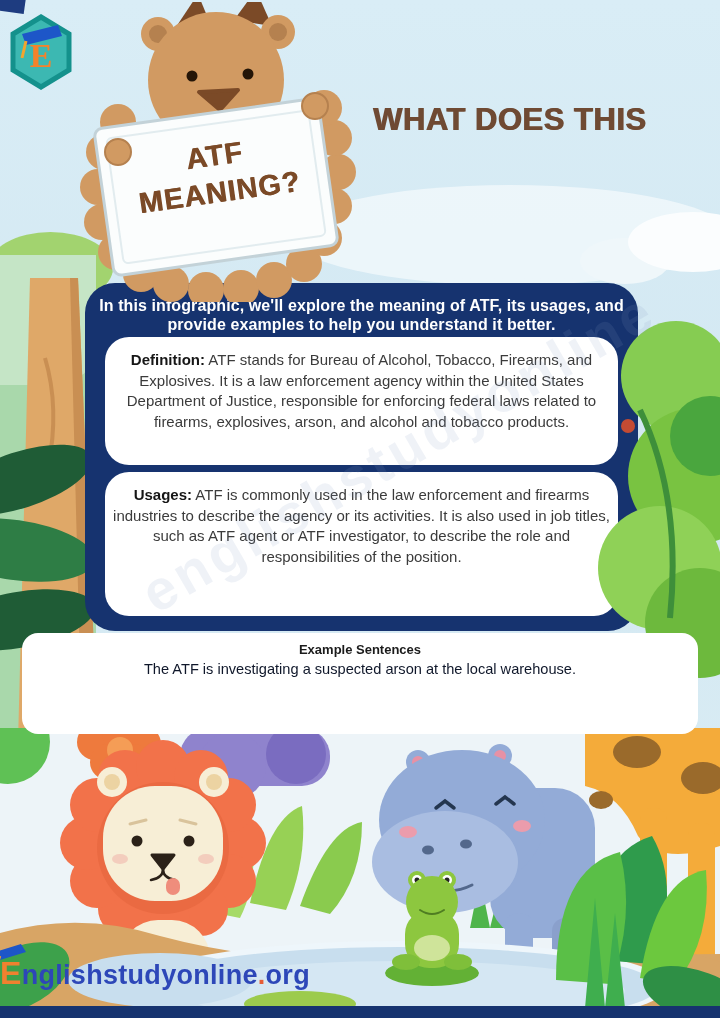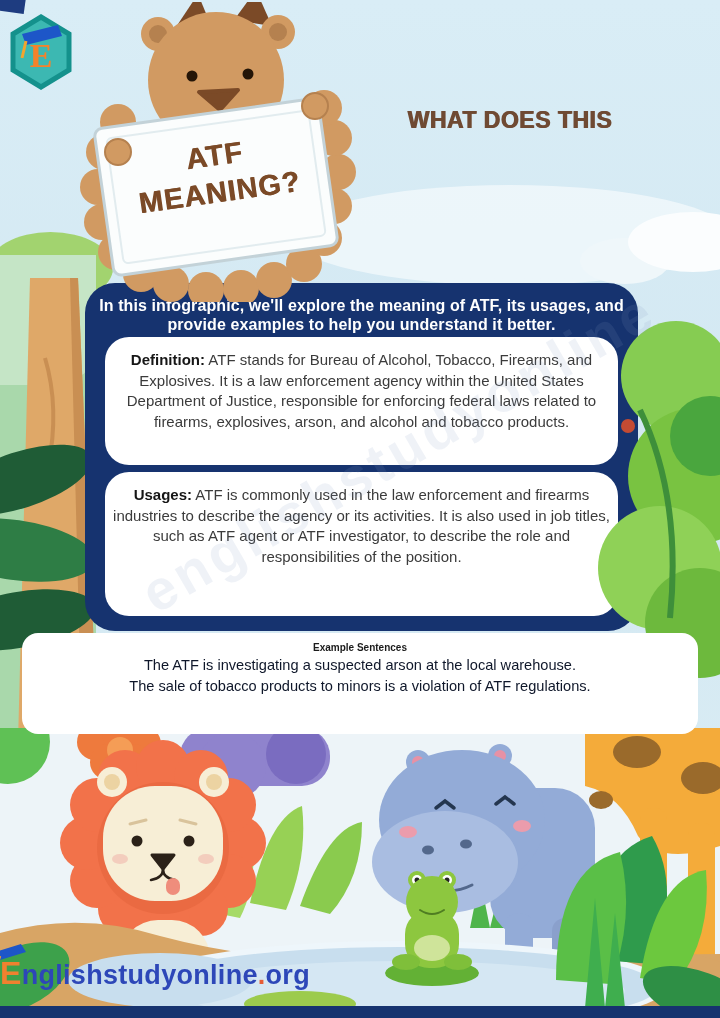--- a/index.html
+++ b/index.html
@@ -32,32 +32,32 @@
   .white-card b{color:#161616;}
   .card-def{top:54px;height:128px;}
   .card-usage{top:189px;height:144px;}
   
   .watermark{left:110px;top:430px;width:540px;transform:rotate(-30deg);
     font-size:56px;font-weight:bold;letter-spacing:4px;color:rgba(135,155,190,0.13);
     z-index:7;pointer-events:none;white-space:nowrap;}
   
   .example-card{left:22px;top:633px;width:676px;height:101px;background:#ffffff;
     border-radius:16px;text-align:center;z-index:8;box-sizing:border-box;padding-top:9px;}
-  .example-heading{font-weight:bold;font-size:10px;color:#1b1b1b;margin-bottom:2px;}
+  .example-heading{font-weight:bold;font-size:13px;color:#1b1b1b;margin-bottom:2px;}
   .example-line{font-size:14.6px;color:#0f172a;line-height:21px;}
   
   .mascot-svg{left:66px;top:2px;z-index:9;}
   .sign-text{left:110px;top:125px;width:220px;height:130px;transform:rotate(-8deg);
     z-index:10;text-align:center;color:#7b4a27;font-weight:800;
     font-size:29px;line-height:37px;letter-spacing:1px;padding-top:12px;}
   .sign-text span{display:block;text-shadow:.6px 0 0 currentColor;}
   .badge-svg{left:8px;top:14px;z-index:10;}
   
   .main-title{left:302px;top:97px;width:415px;z-index:10;text-align:center;
-    color:#6f4a33;font-weight:800;font-size:23px;line-height:46px;letter-spacing:.5px;}
+    color:#6f4a33;font-weight:800;font-size:31px;line-height:46px;letter-spacing:.5px;}
   .main-title div{text-shadow:1px 0 0 currentColor;}
   
   .scene-svg{left:0;top:728px;z-index:4;}
   
   .footer-logo{left:0;right:0;top:955px;z-index:11;text-align:left;
     font-weight:bold;font-size:27px;color:#2d47b8;letter-spacing:.3px;}
   .logo-e{color:#f0812f;font-size:32px;position:relative;}
   .logo-cap{position:absolute;left:-7px;top:-13px;}
   .logo-dot{color:#e65c35;}
   .bottom-bar{left:0;top:1006px;width:720px;height:12px;background:#16336f;z-index:12;}
@@ -245,21 +245,20 @@
     <div class="white-card card-usage">
       <b>Usages:</b><span> ATF is commonly used in the law enforcement and firearms industries to describe the agency or its activities. It is also used in job titles, such as ATF agent or ATF investigator, to describe the role and responsibilities of the position.</span>
     </div>
   </div>
 
   <div class="abs watermark">englishstudyonline</div>
 
   <div class="abs example-card">
     <div class="example-heading">Example Sentences</div>
     <div class="example-line">The ATF is investigating a suspected arson at the local warehouse.</div>
-    <div class="example-line">The sale of tobacco products to minors is a violation of ATF regulations.</div>
   </div>
 
   <svg class="abs mascot-svg" width="290" height="300" viewBox="0 0 290 300">
     <g fill="#d19a62">
       <circle cx="38" cy="150" r="18"></circle>
         <circle cx="32" cy="185" r="18"></circle>
         <circle cx="36" cy="220" r="18"></circle>
       <circle cx="50" cy="250" r="18"></circle>
         <circle cx="75" cy="272" r="18"></circle>
         <circle cx="105" cy="282" r="18"></circle>

